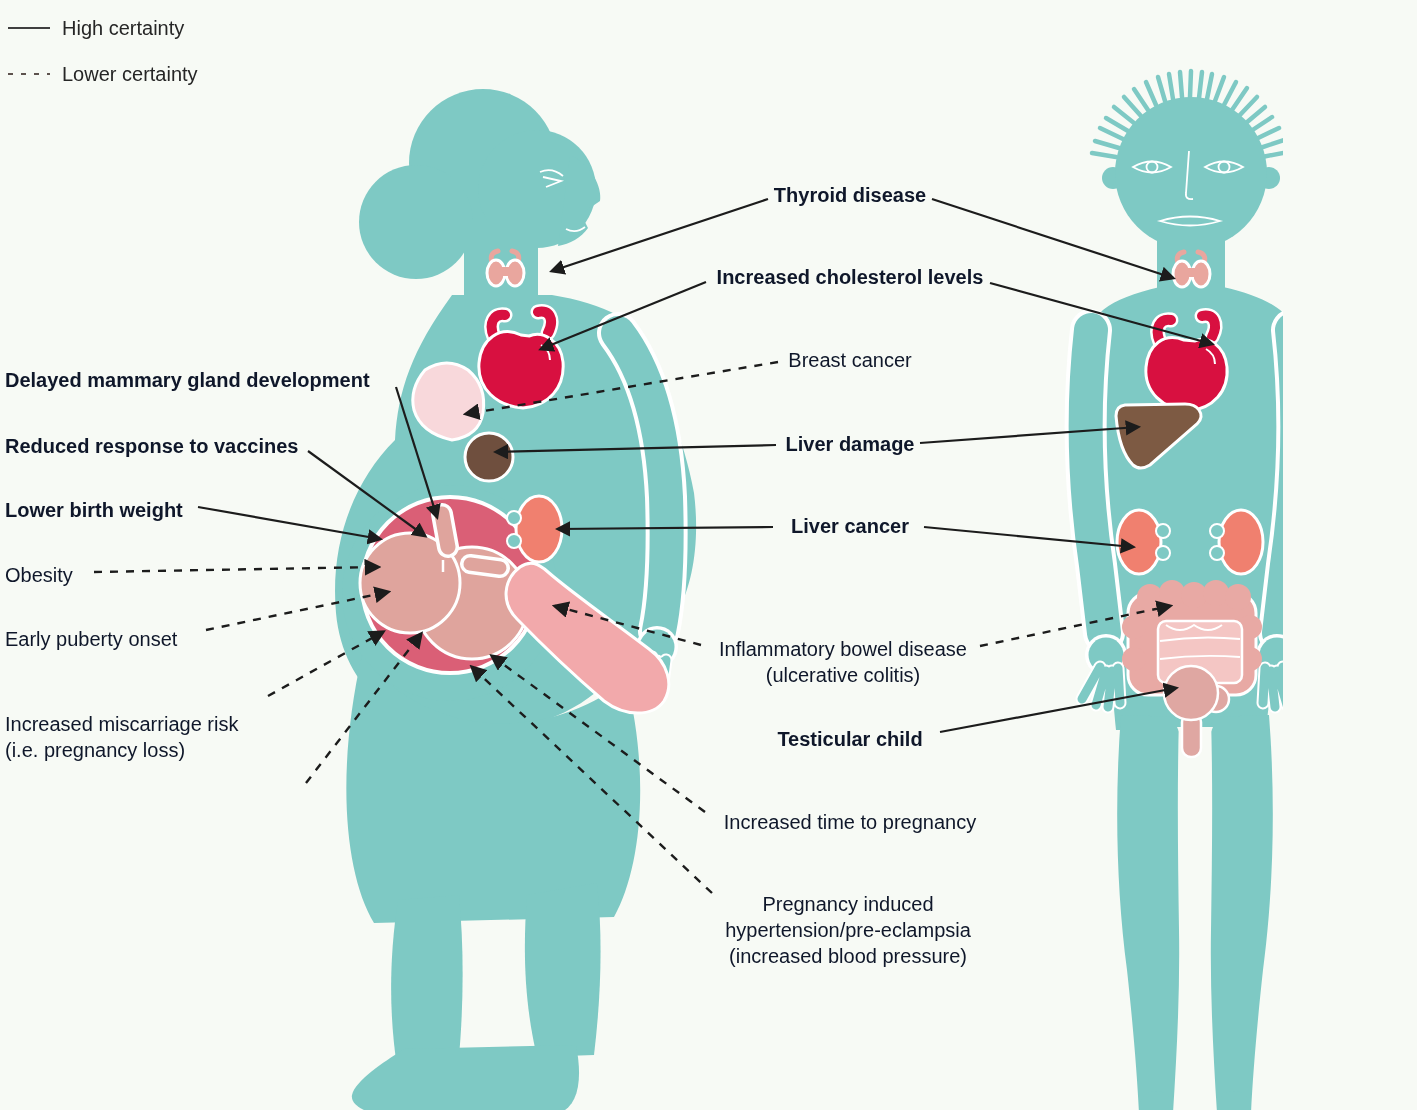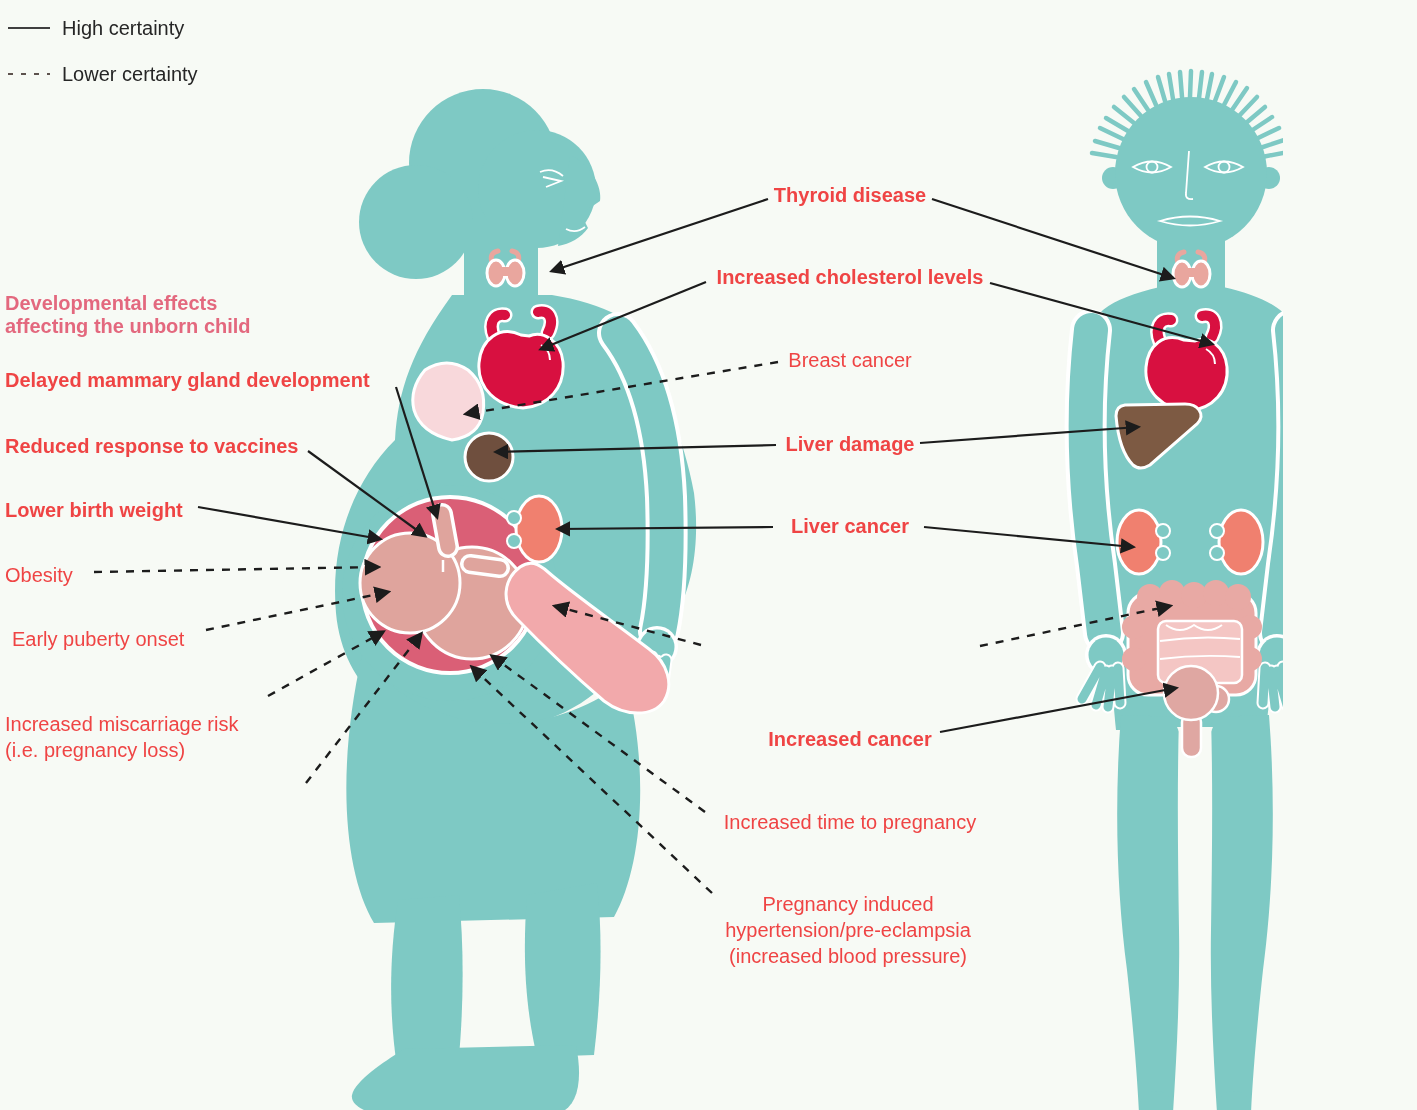--- a/index.html
+++ b/index.html
@@ -5,21 +5,21 @@
   html,body{margin:0;padding:0;background:#f7faf5;}
   #stage{position:relative;width:1283px;height:1110px;background:#f7faf5;overflow:hidden;
          font-family:"Liberation Sans",sans-serif;margin-top:15px;}
   svg{position:absolute;left:0;top:0;}
   .body{fill:#7ec9c4;}
   .bodys{stroke:#7ec9c4;}
   .ws{stroke:#ffffff;}
   .face{stroke:#ffffff;stroke-width:1.8;fill:none;}
   .ln{stroke:#1c1c1c;stroke-width:2.2;fill:none;}
   .lnd{stroke:#1c1c1c;stroke-width:2.4;stroke-dasharray:8 8;fill:none;}
-  .lbl{position:absolute;font-size:20px;line-height:1.3;color:#ef4444;white-space:pre-line;}
+  .lbl{position:absolute;font-size:20px;line-height:1.3;color:#0f172a;white-space:pre-line;}
   .b{font-weight:700;}
   .ctr{transform:translateX(-50%);text-align:center;}
   .accent{color:#e3687e;font-weight:700;line-height:1.17;}
   .legend-lbl{position:absolute;font-size:20px;color:#262626;}
 </style>
 </head>
 <body>
 
 <div id="stage">
 
@@ -244,35 +244,35 @@
     <line class="lnd" marker-end="url(#ah)" x1="701" y1="630" x2="555" y2="591"></line>
     <line class="lnd" marker-end="url(#ah)" x1="980" y1="631" x2="1170" y2="591"></line>
     <line class="lnd" marker-end="url(#ah)" x1="705" y1="797" x2="492" y2="641"></line>
     <line class="lnd" marker-end="url(#ah)" x1="712" y1="878" x2="472" y2="652"></line>
   </g>
 </svg>
 
 <div class="legend-lbl" style="left:62px;top:2px">High certainty</div>
 <div class="legend-lbl" style="left:62px;top:48px">Lower certainty</div>
 
-<div class="lbl accent" style="left:5px;top:277px;font-size:20px">Developmental effects
-affecting the unborn child</div>
 
 <div class="lbl b" style="left:5px;top:352px">Delayed mammary gland development</div>
 <div class="lbl b" style="left:5px;top:418px">Reduced response to vaccines</div>
 <div class="lbl b" style="left:5px;top:482px">Lower birth weight</div>
 <div class="lbl" style="left:5px;top:547px">Obesity</div>
-<div class="lbl" style="left:12px;top:611px">Early puberty onset</div>
+<div class="lbl" style="left:5px;top:611px">Early puberty onset</div>
 <div class="lbl" style="left:5px;top:696px">Increased miscarriage risk
 (i.e. pregnancy loss)</div>
 
 <div class="lbl b ctr" style="left:850px;top:167px">Thyroid disease</div>
 <div class="lbl b ctr" style="left:850px;top:249px">Increased cholesterol levels</div>
 <div class="lbl ctr" style="left:850px;top:332px">Breast cancer</div>
 <div class="lbl b ctr" style="left:850px;top:416px">Liver damage</div>
 <div class="lbl b ctr" style="left:850px;top:498px">Liver cancer</div>
-<div class="lbl b ctr" style="left:850px;top:711px">Increased cancer</div>
+<div class="lbl ctr" style="left:843px;top:621px">Inflammatory bowel disease
+(ulcerative colitis)</div>
+<div class="lbl b ctr" style="left:850px;top:711px">Testicular child</div>
 <div class="lbl ctr" style="left:850px;top:794px">Increased time to pregnancy</div>
 <div class="lbl ctr" style="left:848px;top:876px">Pregnancy induced
 hypertension/pre-eclampsia
 (increased blood pressure)</div>
 
 </div>
 
 </body></html>

